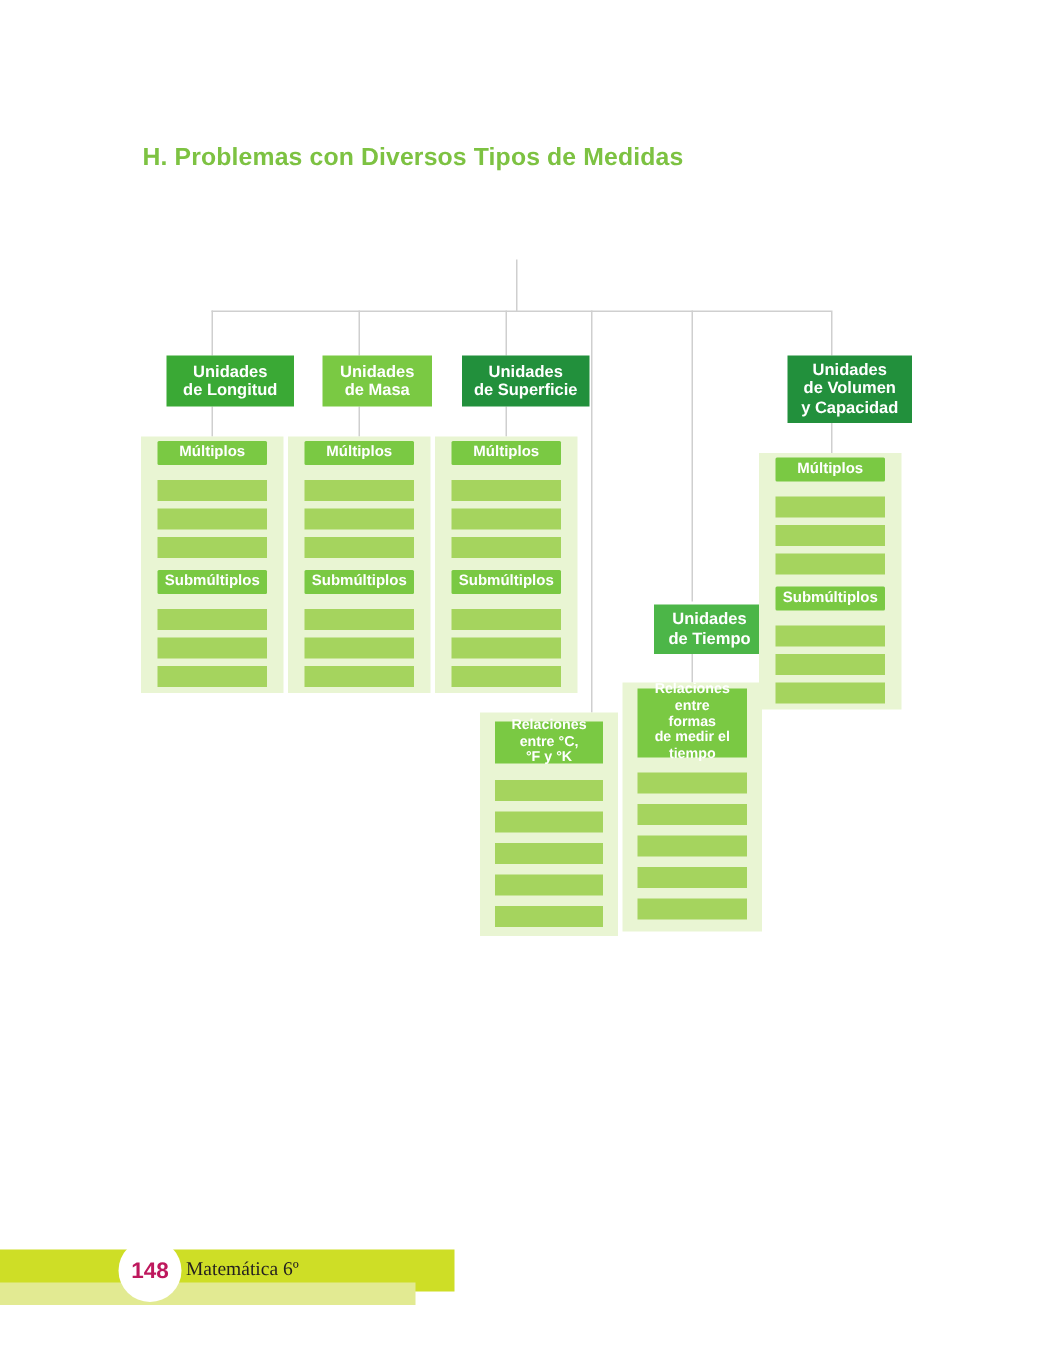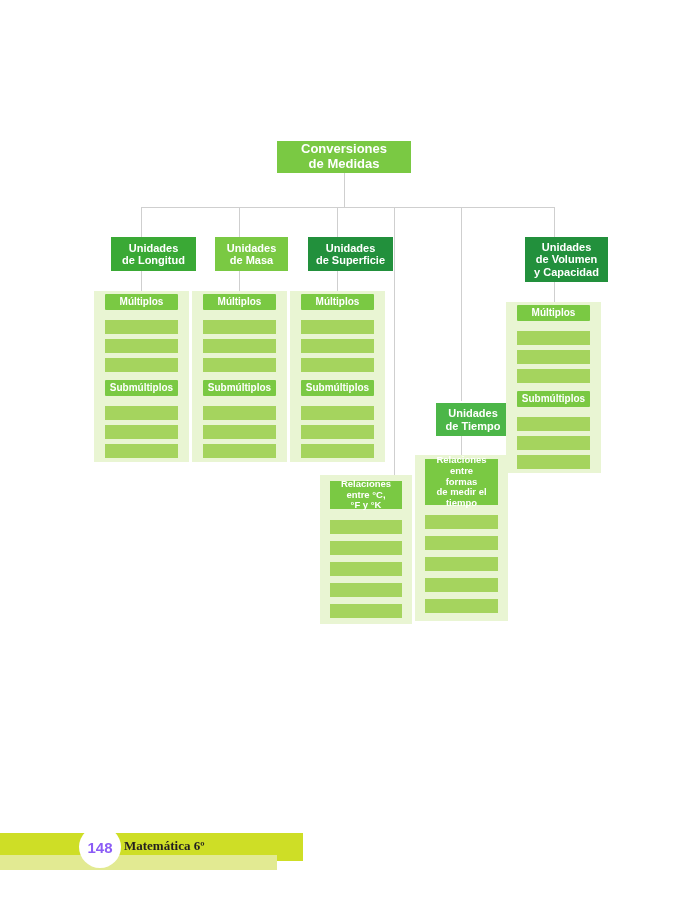--- a/index.html
+++ b/index.html
@@ -120,60 +120,59 @@
   }
   .footer-page-num {
     position: absolute;
     left: 79px;
     top: 826px;
     width: 42px;
     height: 42px;
     display: flex;
     align-items: center;
     justify-content: center;
-    color: #8b5cf6;
+    color: #be185d;
     font-size: 15px;
     font-weight: bold;
     font-family: "Liberation Sans", sans-serif;
   }
   .footer-label {
     position: absolute;
     left: 124px;
     top: 838px;
     font-family: "Liberation Serif", serif;
     font-size: 13px;
-    font-weight: bold;
+    font-weight: normal;
     color: #231f20;
     white-space: nowrap;
   }
 </style>
 </head>
 <body>
 
 <div id="page">
 
+  <div class="page-title">H. Problemas con Diversos Tipos de Medidas</div>
 
   <div class="line-v" style="left:344px; top:173px; height:35px;"></div>
   <div class="line-h" style="left:141px; top:207px; width:413px;"></div>
 
   <div class="line-v" style="left:141px; top:207px; height:30px;"></div>
   <div class="line-v" style="left:239px; top:207px; height:30px;"></div>
   <div class="line-v" style="left:337px; top:207px; height:30px;"></div>
   <div class="line-v" style="left:394px; top:207px; height:268px;"></div>
   <div class="line-v" style="left:461px; top:207px; height:194px;"></div>
   <div class="line-v" style="left:554px; top:207px; height:30px;"></div>
 
   <div class="line-v" style="left:141px; top:271px; height:20px;"></div>
   <div class="line-v" style="left:239px; top:271px; height:20px;"></div>
   <div class="line-v" style="left:337px; top:271px; height:20px;"></div>
   <div class="line-v" style="left:554px; top:282px; height:20px;"></div>
   <div class="line-v" style="left:461px; top:436px; height:19px;"></div>
 
-  <div class="chip chip-root" style="left:277px; top:141px; width:134px; height:32px;">Conversiones
-de Medidas</div>
 
   <div class="chip chip-head" style="left:99px; top:237px; width:85px; height:34px; background:#3aa935;">Unidades
 de Longitud</div>
 
   <div class="panel" style="left:94px; top:291px; width:95px; height:171px;"></div>
   <div class="chip chip-sec" style="left:105px; top:294px; width:73px; height:16px;">Múltiplos</div>
   <div class="bar" style="left:105px; top:320px; width:73px; height:14px;"></div>
   <div class="bar" style="left:105px; top:339px; width:73px; height:14px;"></div>
   <div class="bar" style="left:105px; top:358px; width:73px; height:14px;"></div>
   <div class="chip chip-sec" style="left:105px; top:380px; width:73px; height:16px;">Submúltiplos</div>

